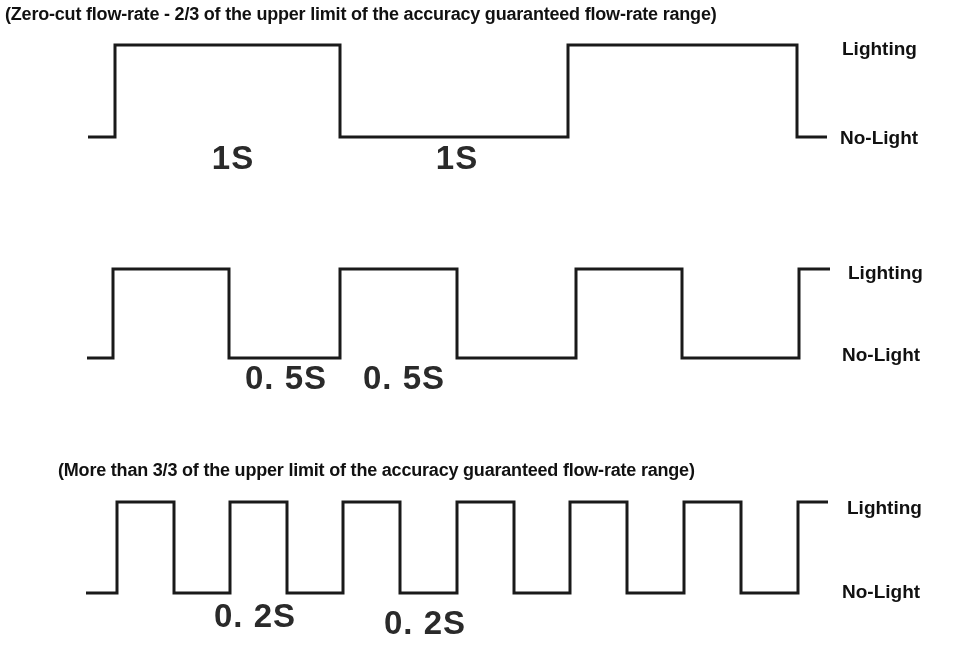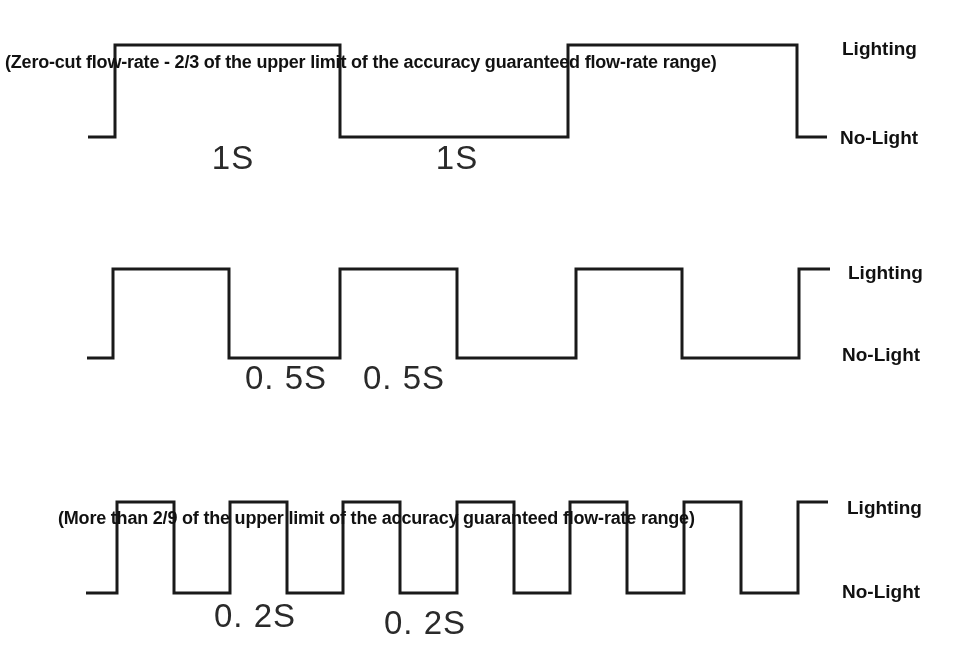--- a/index.html
+++ b/index.html
@@ -12,34 +12,33 @@
     overflow: hidden;
   }
   #wave-svg { position: absolute; left: 0; top: 0; }
   .section-title {
     position: absolute;
     font-size: 18px;
     font-weight: bold;
     letter-spacing: -0.2px;
     color: #111111;
     white-space: nowrap;
-    margin-top: 48px;
   }
   .level-label {
     position: absolute;
     font-size: 19px;
     font-weight: bold;
     color: #111111;
     white-space: nowrap;
     text-align: center;
   }
   .time-label {
     position: absolute;
     font-size: 33px;
-    font-weight: 400;
+    font-weight: 700;
     color: #2a2a2a;
     letter-spacing: 1px;
     white-space: nowrap;
     transform: translateX(-50%);
     line-height: 1;
   }
 </style>
 </head>
 <body>
 
@@ -54,18 +53,18 @@
   <div class="level-label" style="left: 842px; top: 38px;">Lighting</div>
   <div class="level-label" style="left: 840px; top: 127px;">No-Light</div>
   <div class="time-label" style="left: 233px; top: 141px;">1S</div>
   <div class="time-label" style="left: 457px; top: 141px;">1S</div>
 
   <div class="level-label" style="left: 848px; top: 262px;">Lighting</div>
   <div class="level-label" style="left: 842px; top: 344px;">No-Light</div>
   <div class="time-label" style="left: 286px; top: 361px;">0. 5S</div>
   <div class="time-label" style="left: 404px; top: 361px;">0. 5S</div>
 
-  <div class="section-title" style="left: 58px; top: 460px;">(More than 2/9 of the upper limit of the accuracy guaranteed flow-rate range)</div>
+  <div class="section-title" style="left: 58px; top: 460px;">(More than 3/3 of the upper limit of the accuracy guaranteed flow-rate range)</div>
   <div class="level-label" style="left: 847px; top: 497px;">Lighting</div>
   <div class="level-label" style="left: 842px; top: 581px;">No-Light</div>
   <div class="time-label" style="left: 255px; top: 599px;">0. 2S</div>
   <div class="time-label" style="left: 425px; top: 606px;">0. 2S</div>
 </div>
 
 </body></html>

